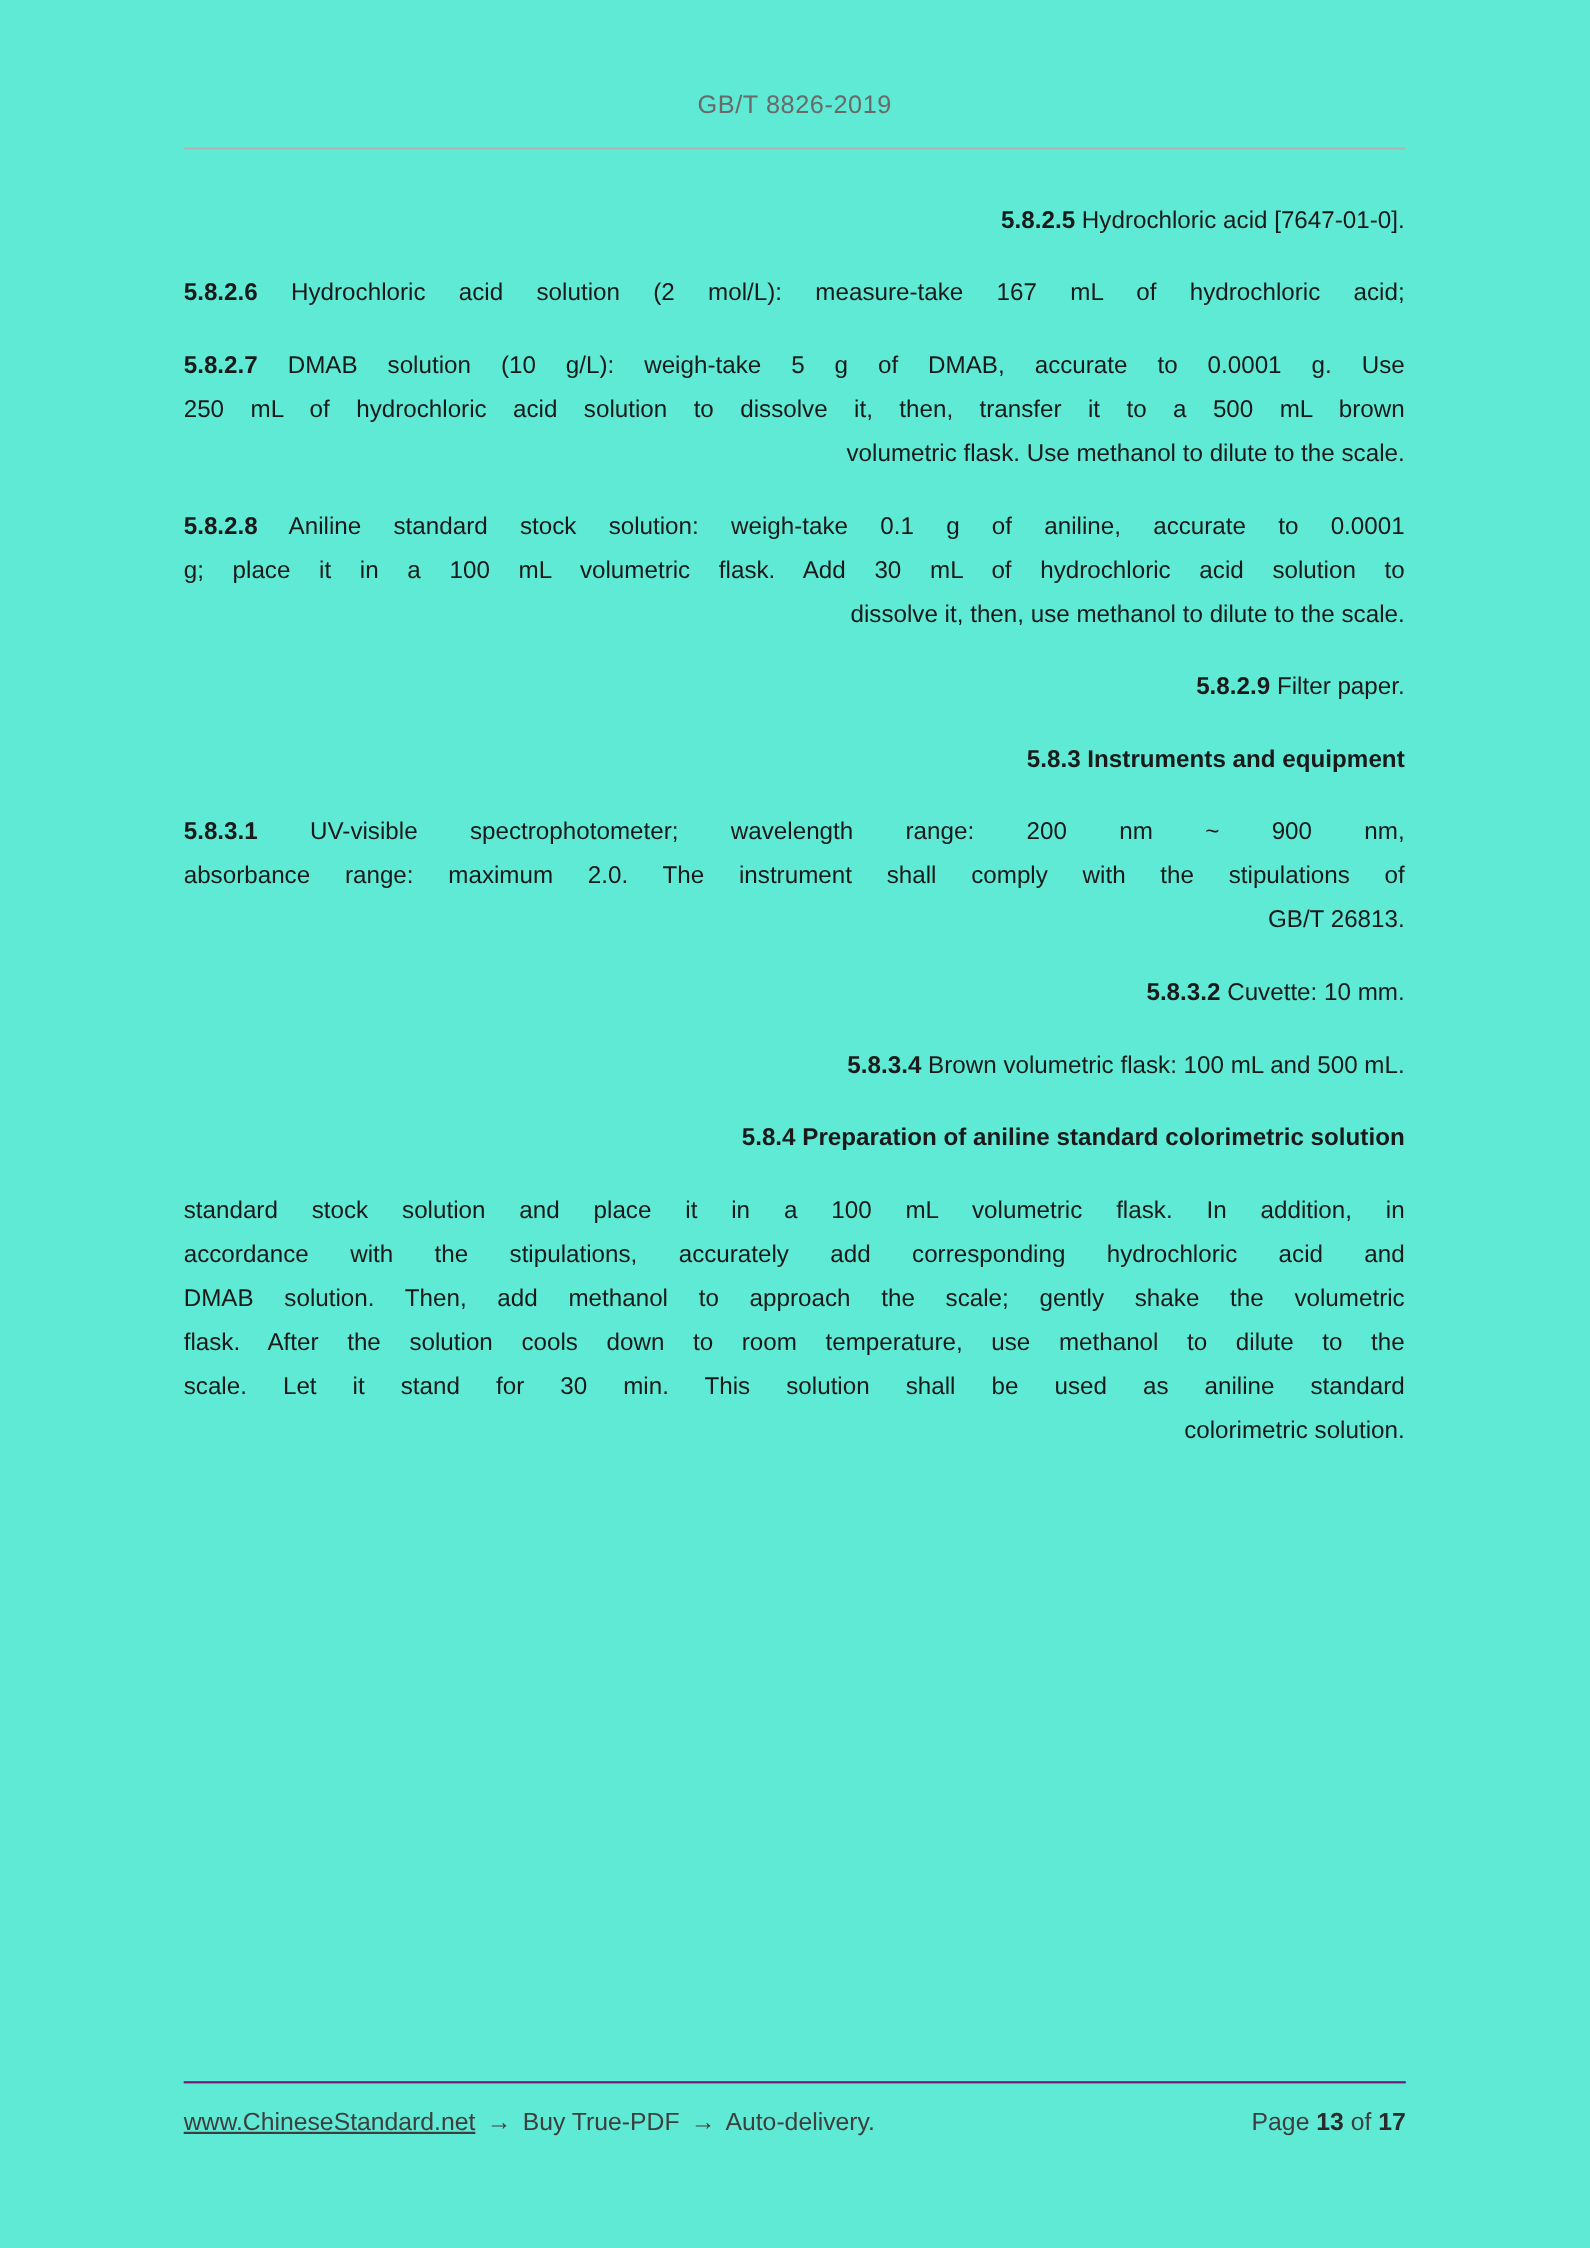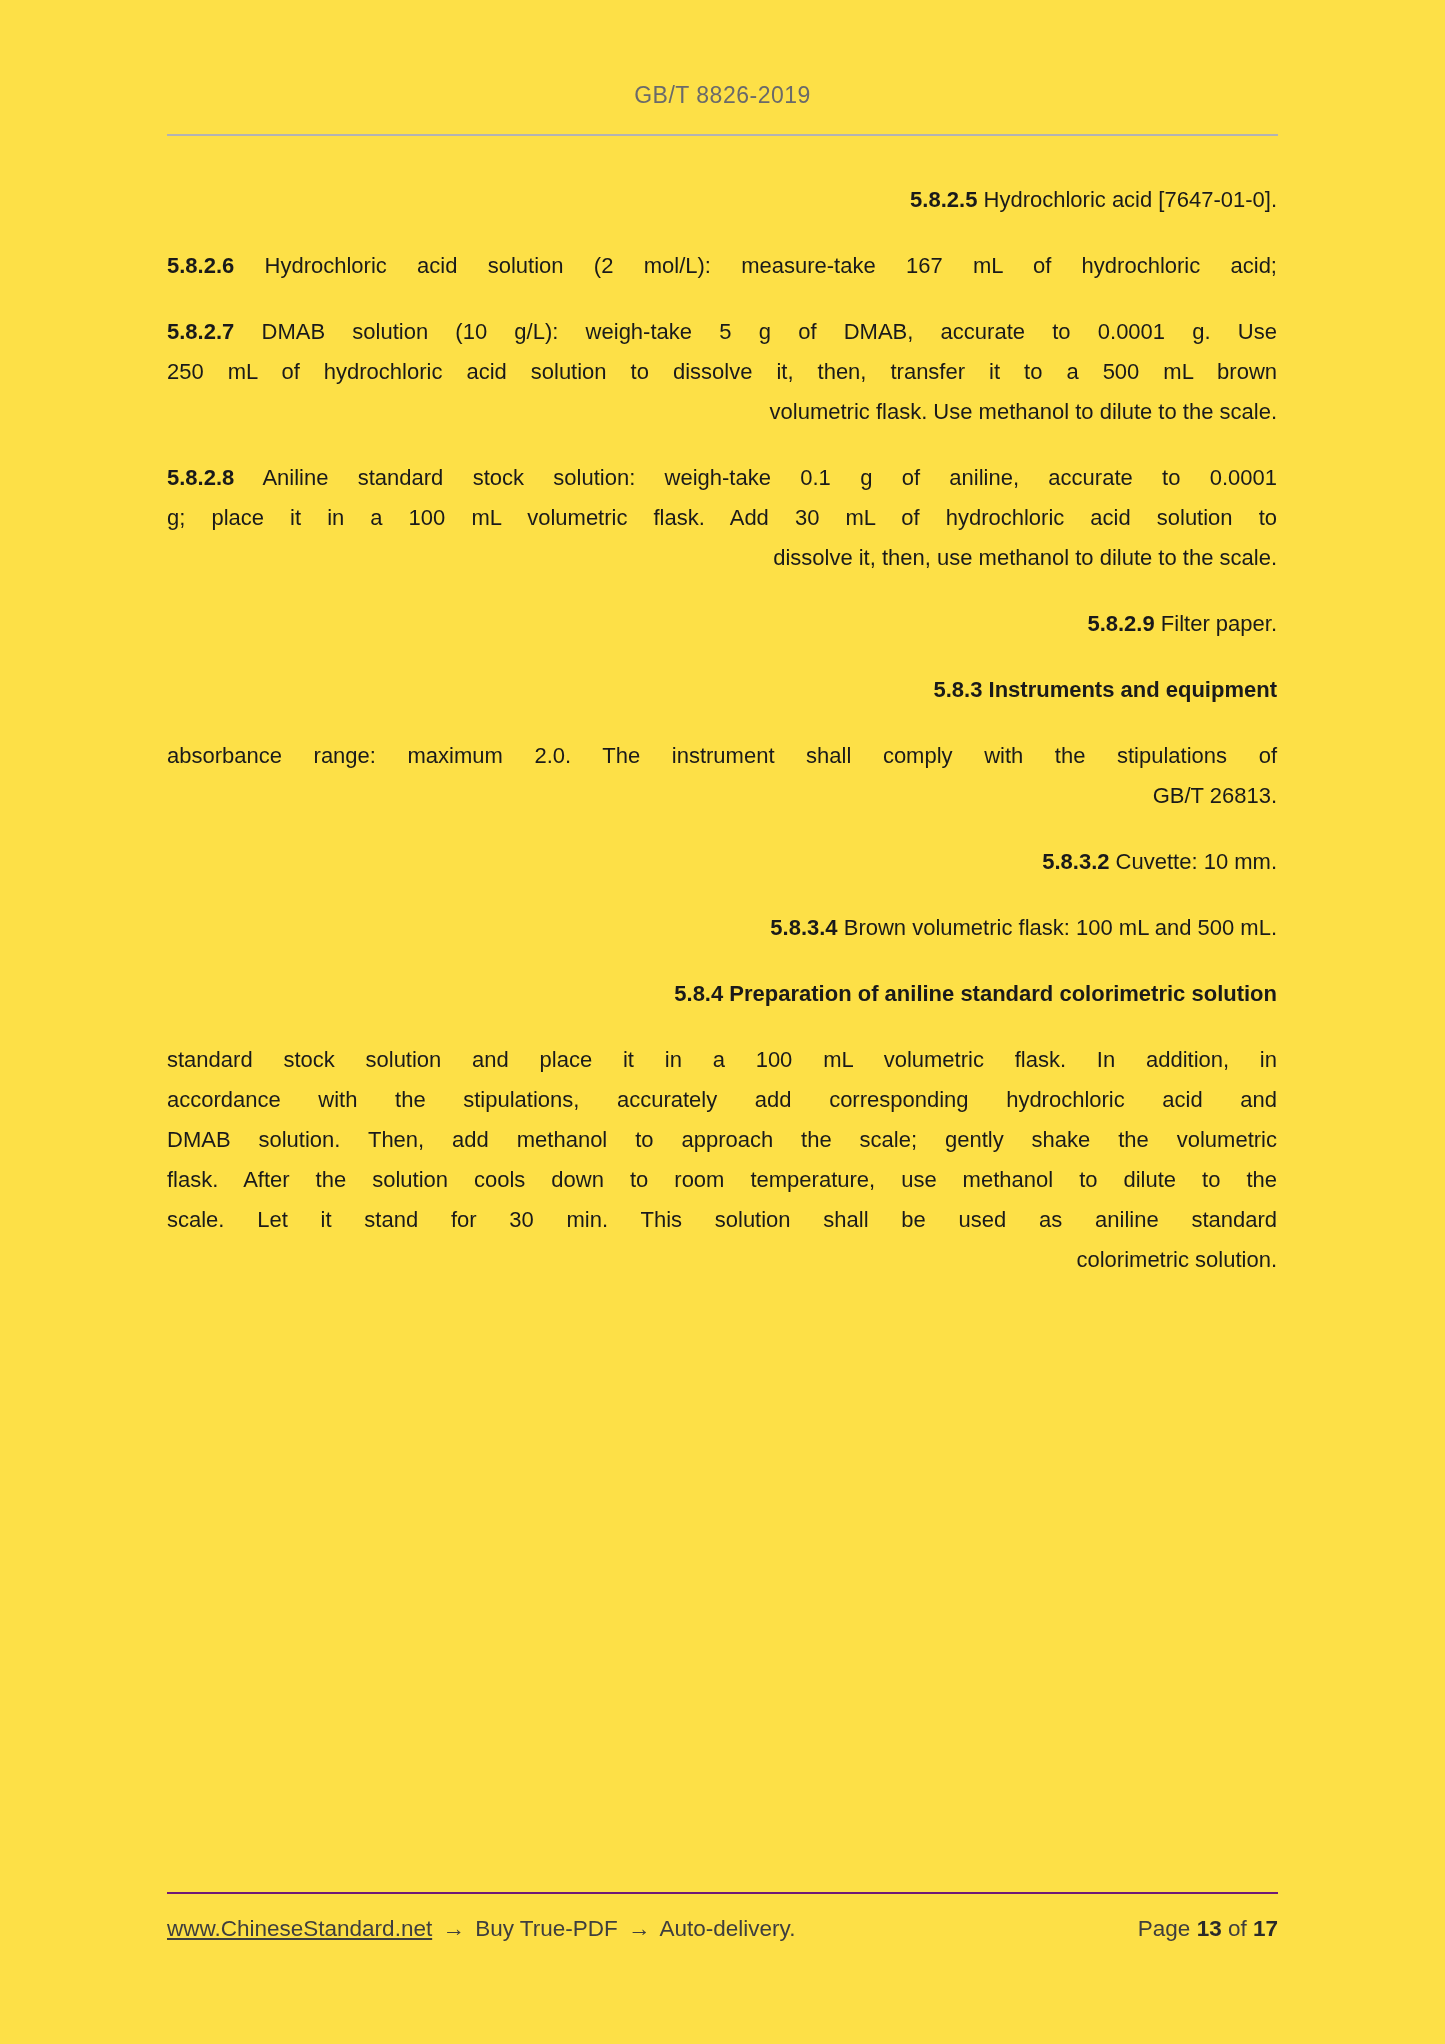--- a/index.html
+++ b/index.html
@@ -1,17 +1,17 @@
 <!DOCTYPE html>
 <html><head>
 <meta charset="utf-8">
 <style>
   html,body { margin:0; padding:0; background:#ffffff; }
   .page {
-    position:relative; width:1445px; height:2044px; background:#fde047;
+    position:relative; width:1445px; height:2044px; background:#5eead4;
     font-family:"Liberation Sans","DejaVu Sans",sans-serif; color:#1a1a1a; overflow:hidden;
   }
   .header-title {
     position:absolute; top:82px; left:0; right:0; text-align:center;
     font-size:23px; color:#6a6a6a; letter-spacing:0.5px;
   }
   .header-rule {
     position:absolute; top:134px; left:167px; width:1111px; height:0;
     border-top:2px solid #b3b3b3;
   }
@@ -68,20 +68,21 @@
 
     <div class="block">
       <div class="lline"><b class="num">5.8.2.9</b> <span>Filter paper.</span></div>
     </div>
 
     <div class="block heading">
       <div class="lline"><b class="num">5.8.3</b> <span>Instruments and equipment</span></div>
     </div>
 
     <div class="block">
+      <div class="jline"><b class="num">5.8.3.1</b> <span>UV-visible spectrophotometer; wavelength range: 200 nm ~ 900 nm,</span></div>
       <div class="jline">absorbance range: maximum 2.0. The instrument shall comply with the stipulations of</div>
       <div class="lline">GB/T 26813.</div>
     </div>
 
     <div class="block">
       <div class="lline"><b class="num">5.8.3.2</b> <span>Cuvette: 10 mm.</span></div>
     </div>
 
 
     <div class="block">

